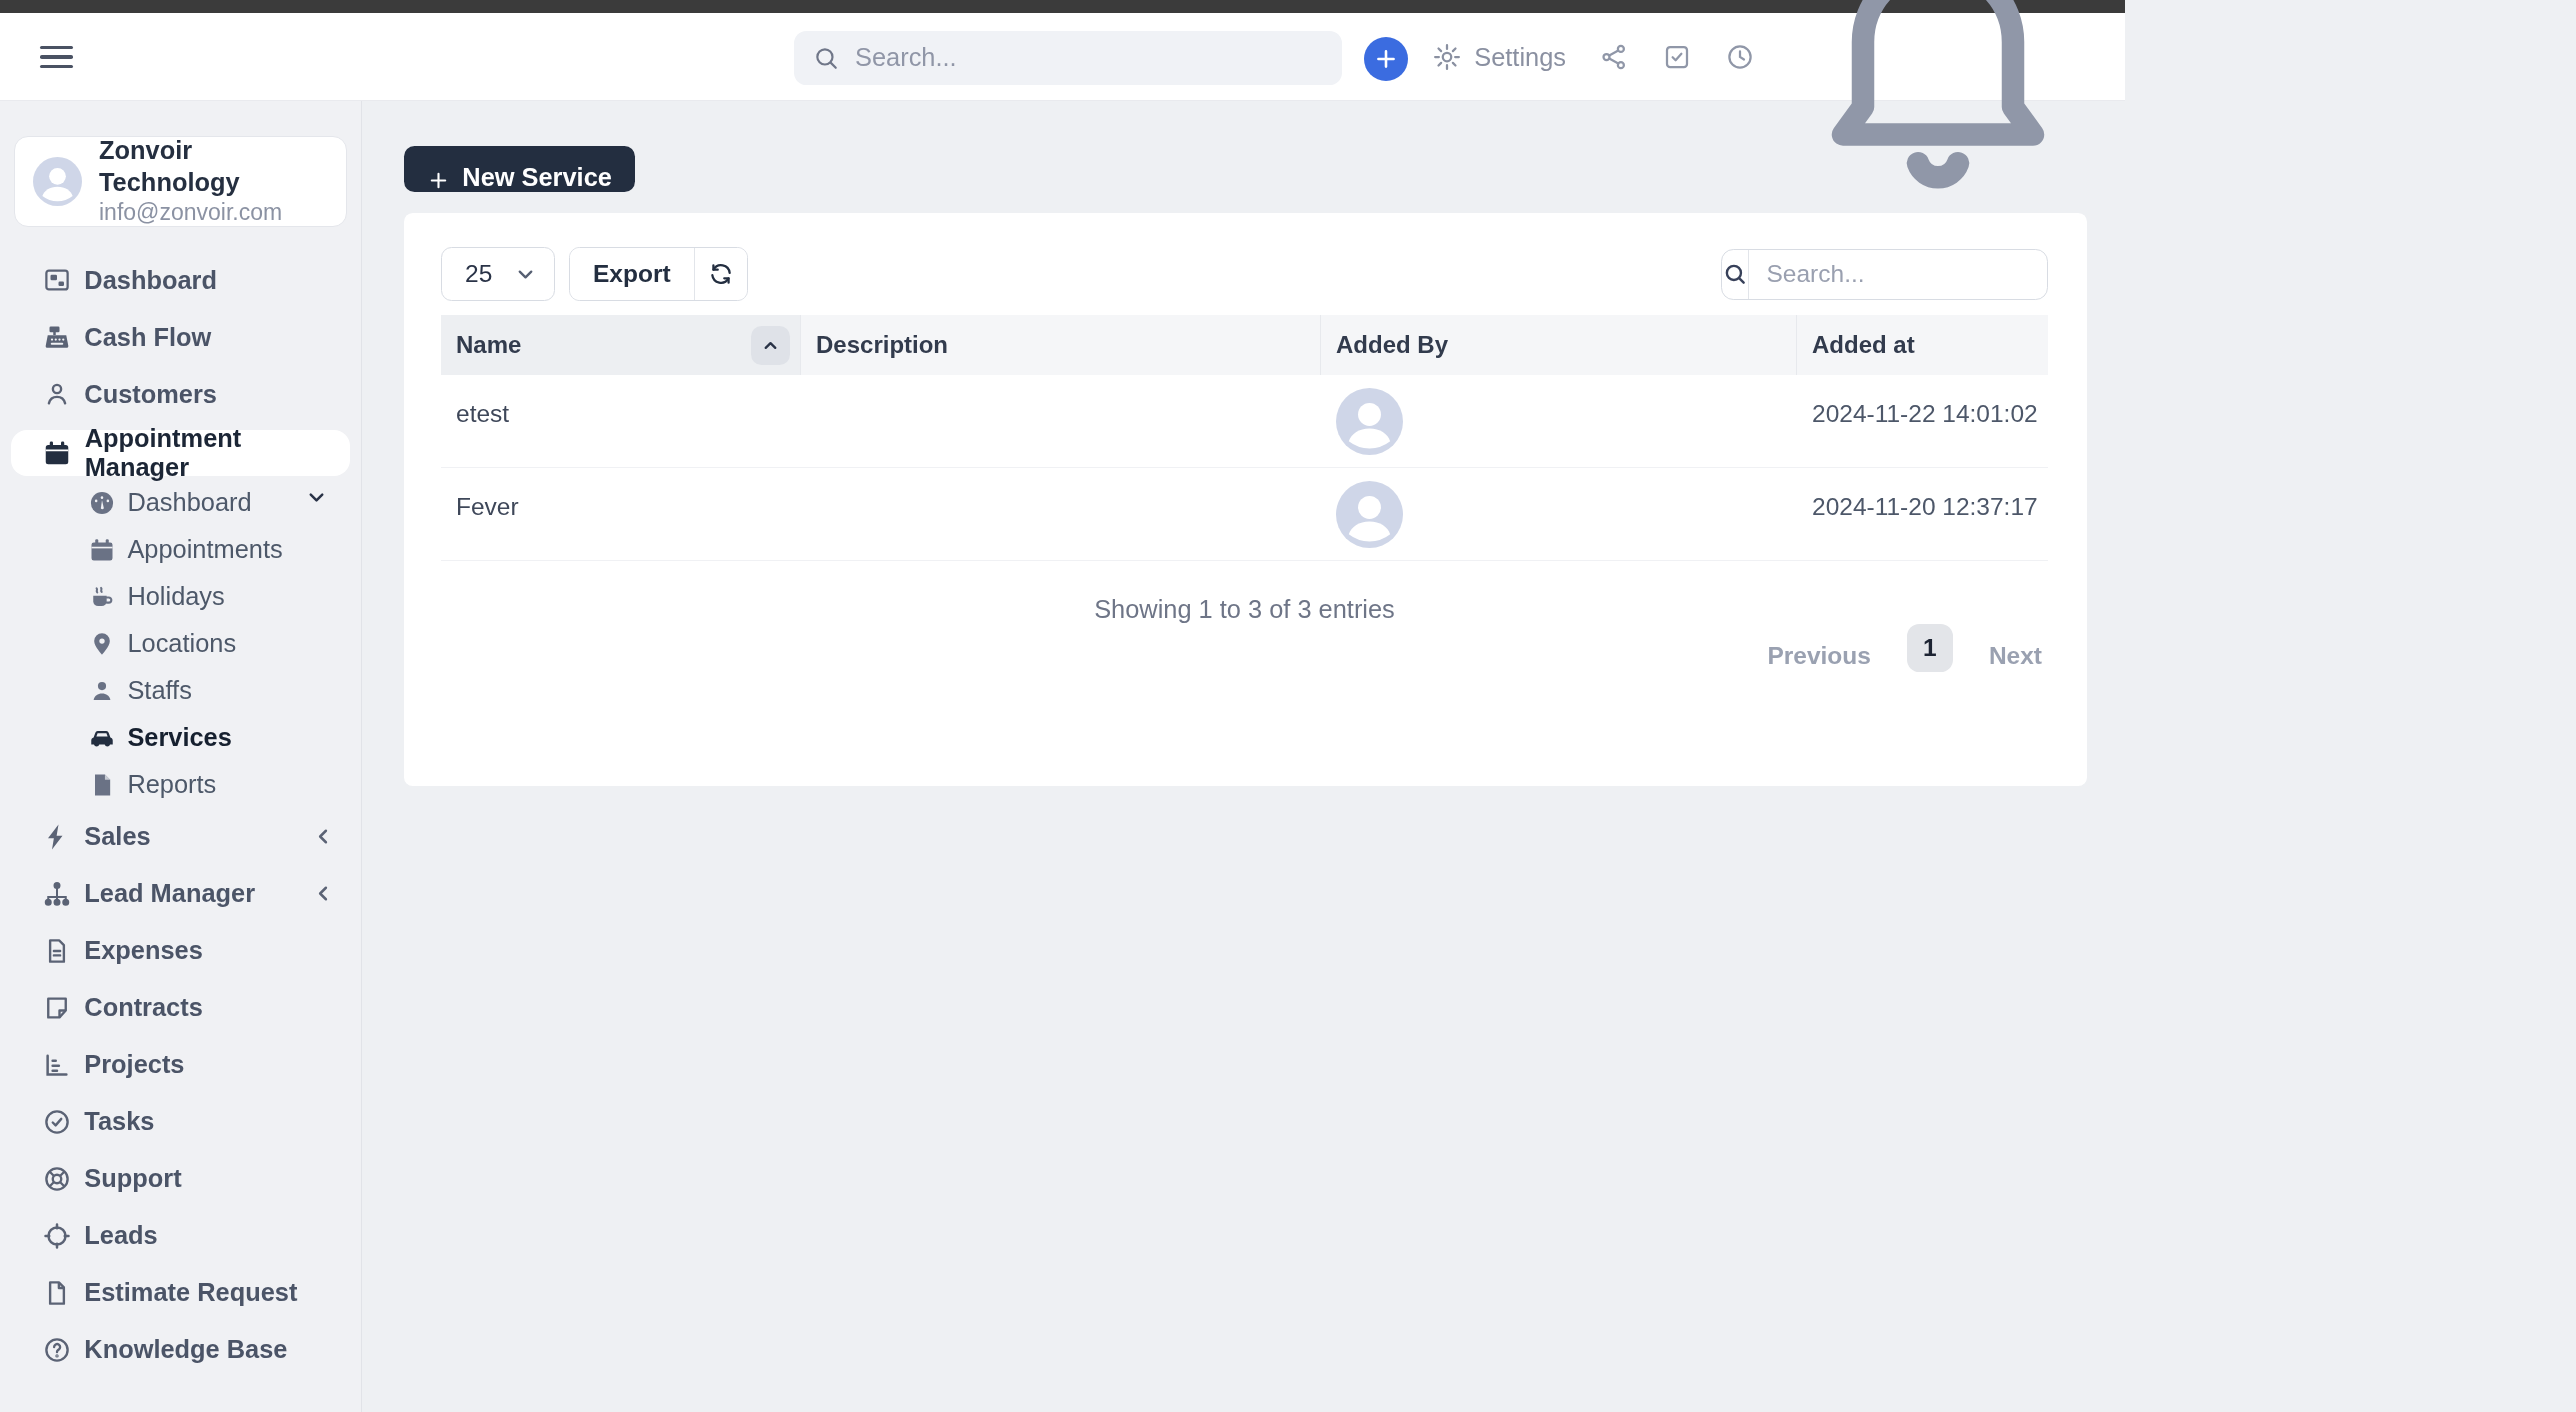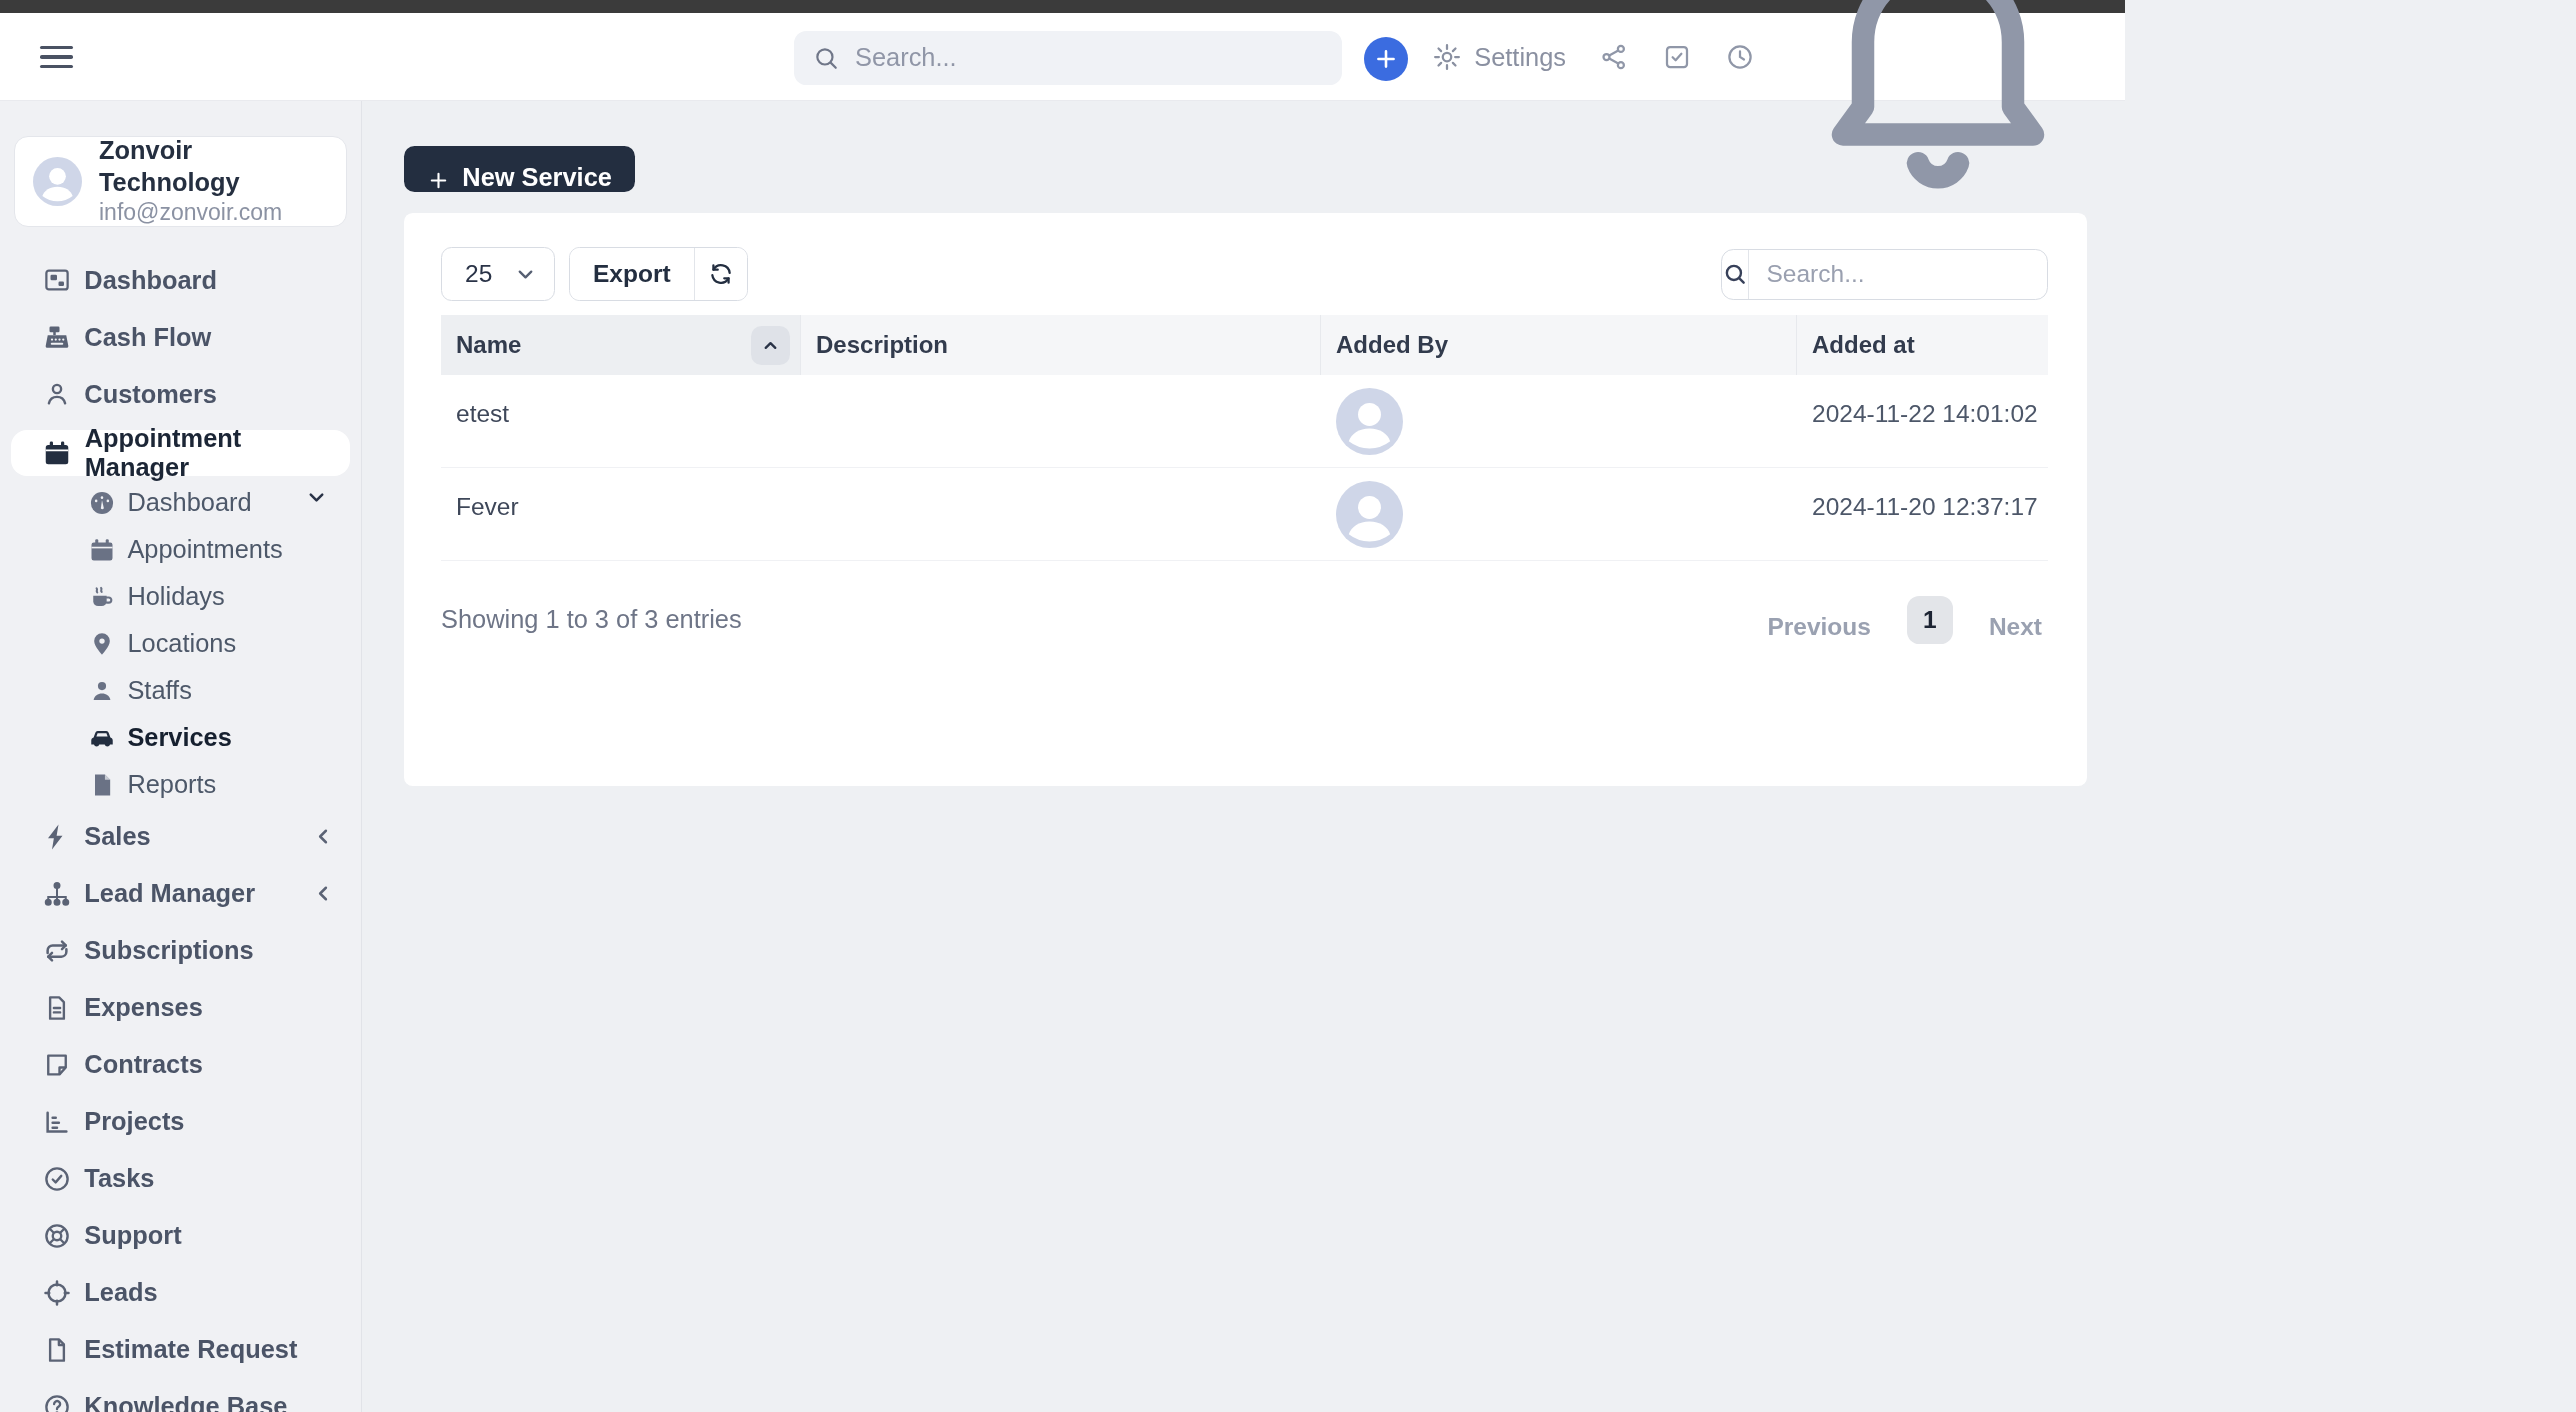--- a/index.html
+++ b/index.html
@@ -71,21 +71,21 @@
   .th{display:flex;align-items:center;padding-left:15px;font-size:24px;font-weight:700;color:#323b4d;
     border-right:0.9px solid #e7e9ed;cursor:pointer;}
   .th:last-child{border-right:none;}
   .th.sorted{background:#edeff2;justify-content:space-between;padding-right:10.5px;}
   .sortpill{width:39px;height:39px;border-radius:10.5px;background:#dfe2e8;display:flex;align-items:center;
     justify-content:center;color:#2a3347;}
   .trow{display:grid;grid-template-columns:360px 520px 476px 1fr;height:93px;border-bottom:0.9px solid #f0f1f4;}
   .td{display:flex;align-items:flex-start;padding:24.5px 0 0 15px;font-size:24.5px;color:#3e4759;}
   .td.time{color:#4d5769;}
   .td.avatarcell{padding-top:12.3px;}
-  .cardfooter{display:flex;align-items:center;margin-top:34px;height:49px;}
+  .cardfooter{display:flex;align-items:center;margin-top:34px;height:49px;flex-direction:column;}
   .showing{font-size:25.4px;color:#6e7587;}
   .pager{margin-left:auto;display:flex;align-items:center;gap:30px;}
   .pgbtn{font-size:24.5px;font-weight:600;color:#9aa1b1;background:none;border:none;cursor:pointer;
     font-family:"Liberation Sans",sans-serif;margin-top:15px;}
   .pgcur{width:46px;height:48px;border-radius:12.3px;background:#e3e5e9;color:#1d2433;font-size:24.5px;
     font-weight:700;display:flex;align-items:center;justify-content:center;cursor:pointer;}
   
   .ic{width:30px;height:30px;flex:none;}
   .ic svg{width:100%;height:100%;display:block;}
   .ic16{width:23px;height:23px;flex:none;}
@@ -336,31 +336,20 @@
           </span>
           <span>Lead Manager</span>
           <span class="spacer"></span>
           <span class="ic ic16 chevleft">
             <svg viewBox="0 0 24 24" fill="none" stroke="currentColor" stroke-width="2.6" stroke-linecap="round" stroke-linejoin="round">
                 <path d="M14.5 6 8.5 12l6 6"></path>
               </svg>
           </span>
         </div>
 
-        <div class="nitem">
-          <span class="ic">
-            <svg viewBox="0 0 24 24" fill="none" stroke="currentColor" stroke-width="2" stroke-linecap="round" stroke-linejoin="round">
-                <path d="M4.5 13.5v-2a4 4 0 0 1 4-4H19"></path>
-                <path d="m16 4.5 3 3-3 3"></path>
-                <path d="M19.5 10.5v2a4 4 0 0 1-4 4H5"></path>
-                <path d="m8 19.5-3-3 3-3"></path>
-              </svg>
-          </span>
-          <span>Subscriptions</span>
-        </div>
 
         <div class="nitem">
           <span class="ic">
             <svg viewBox="0 0 24 24" fill="none" stroke="currentColor" stroke-width="1.9" stroke-linecap="round" stroke-linejoin="round">
                 <path d="M6.5 3.5h7.2l3.8 3.8V20.5H6.5z"></path>
                 <path d="M9.5 12h5M9.5 15.5h5"></path>
               </svg>
           </span>
           <span>Expenses</span>
         </div>

